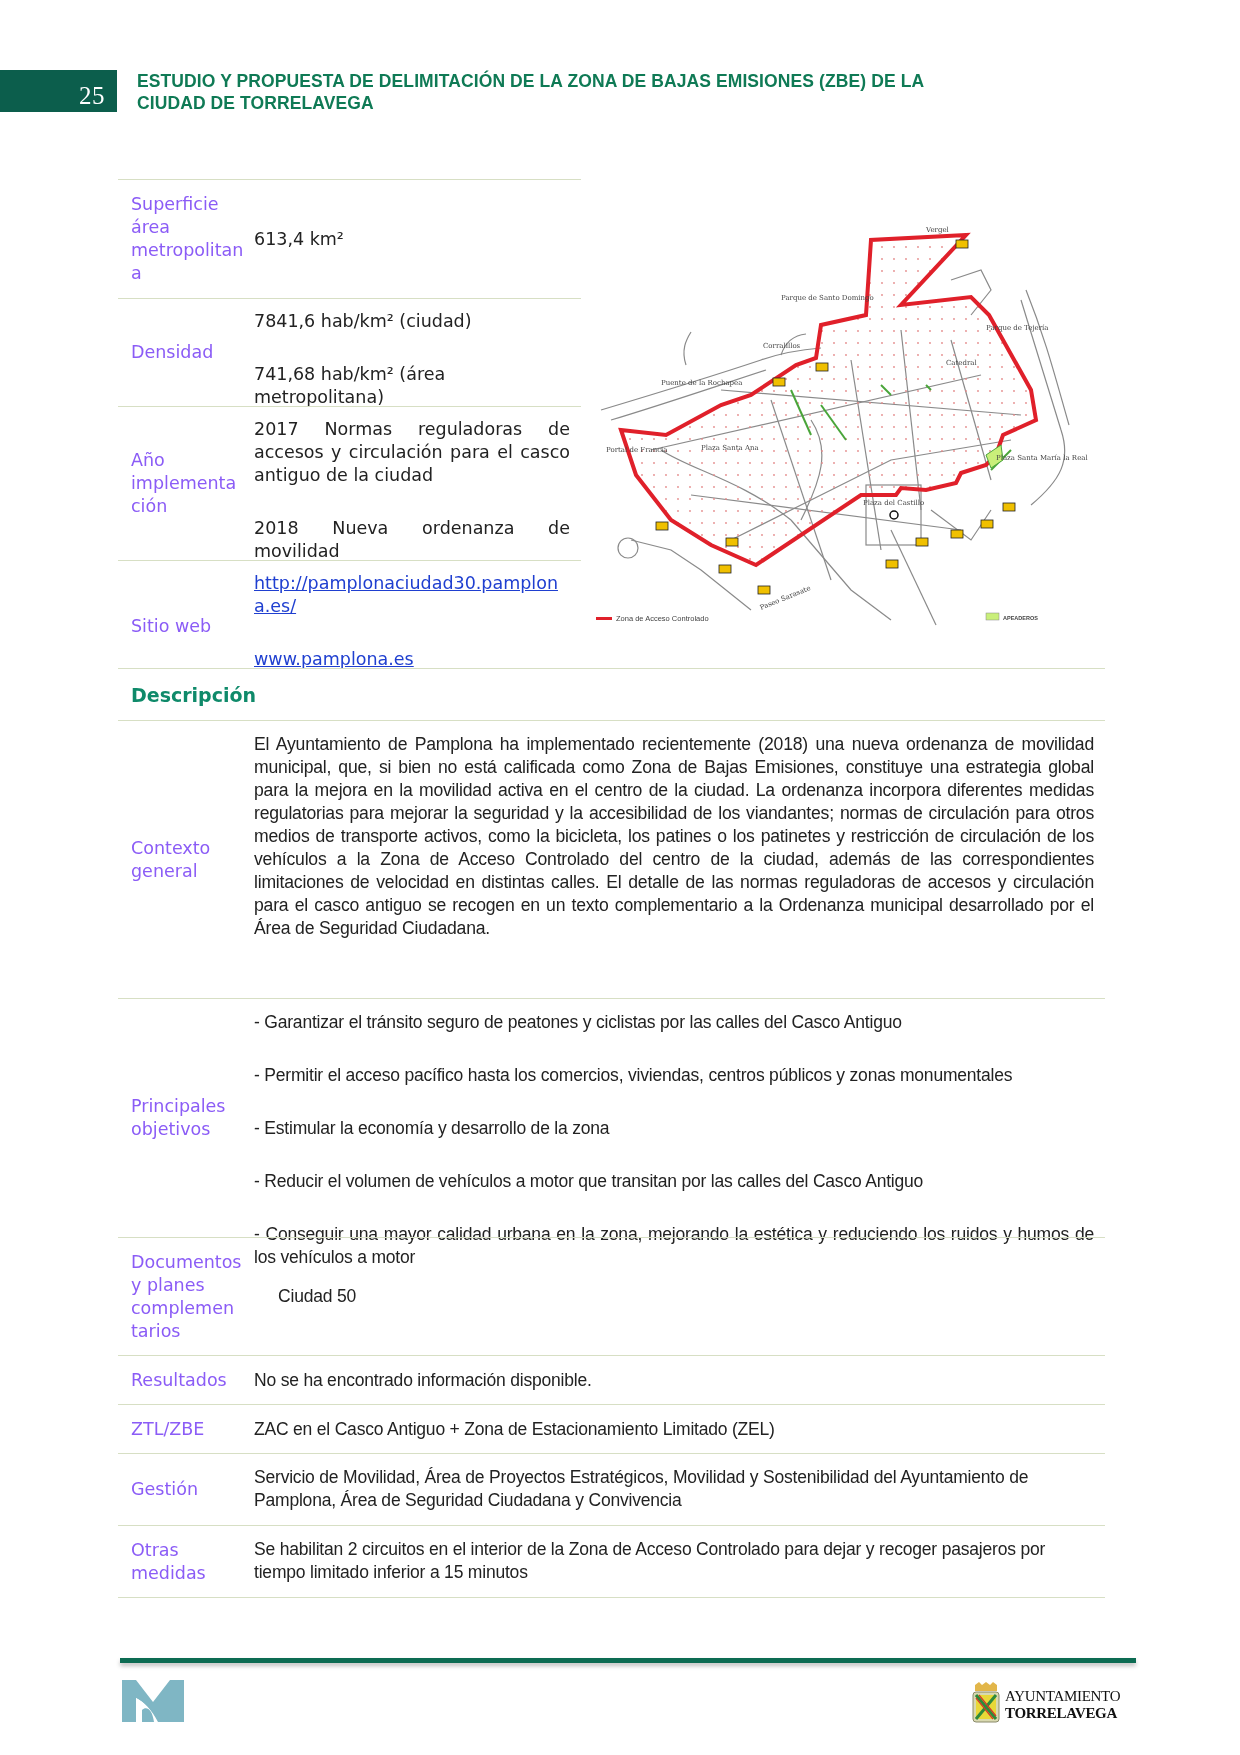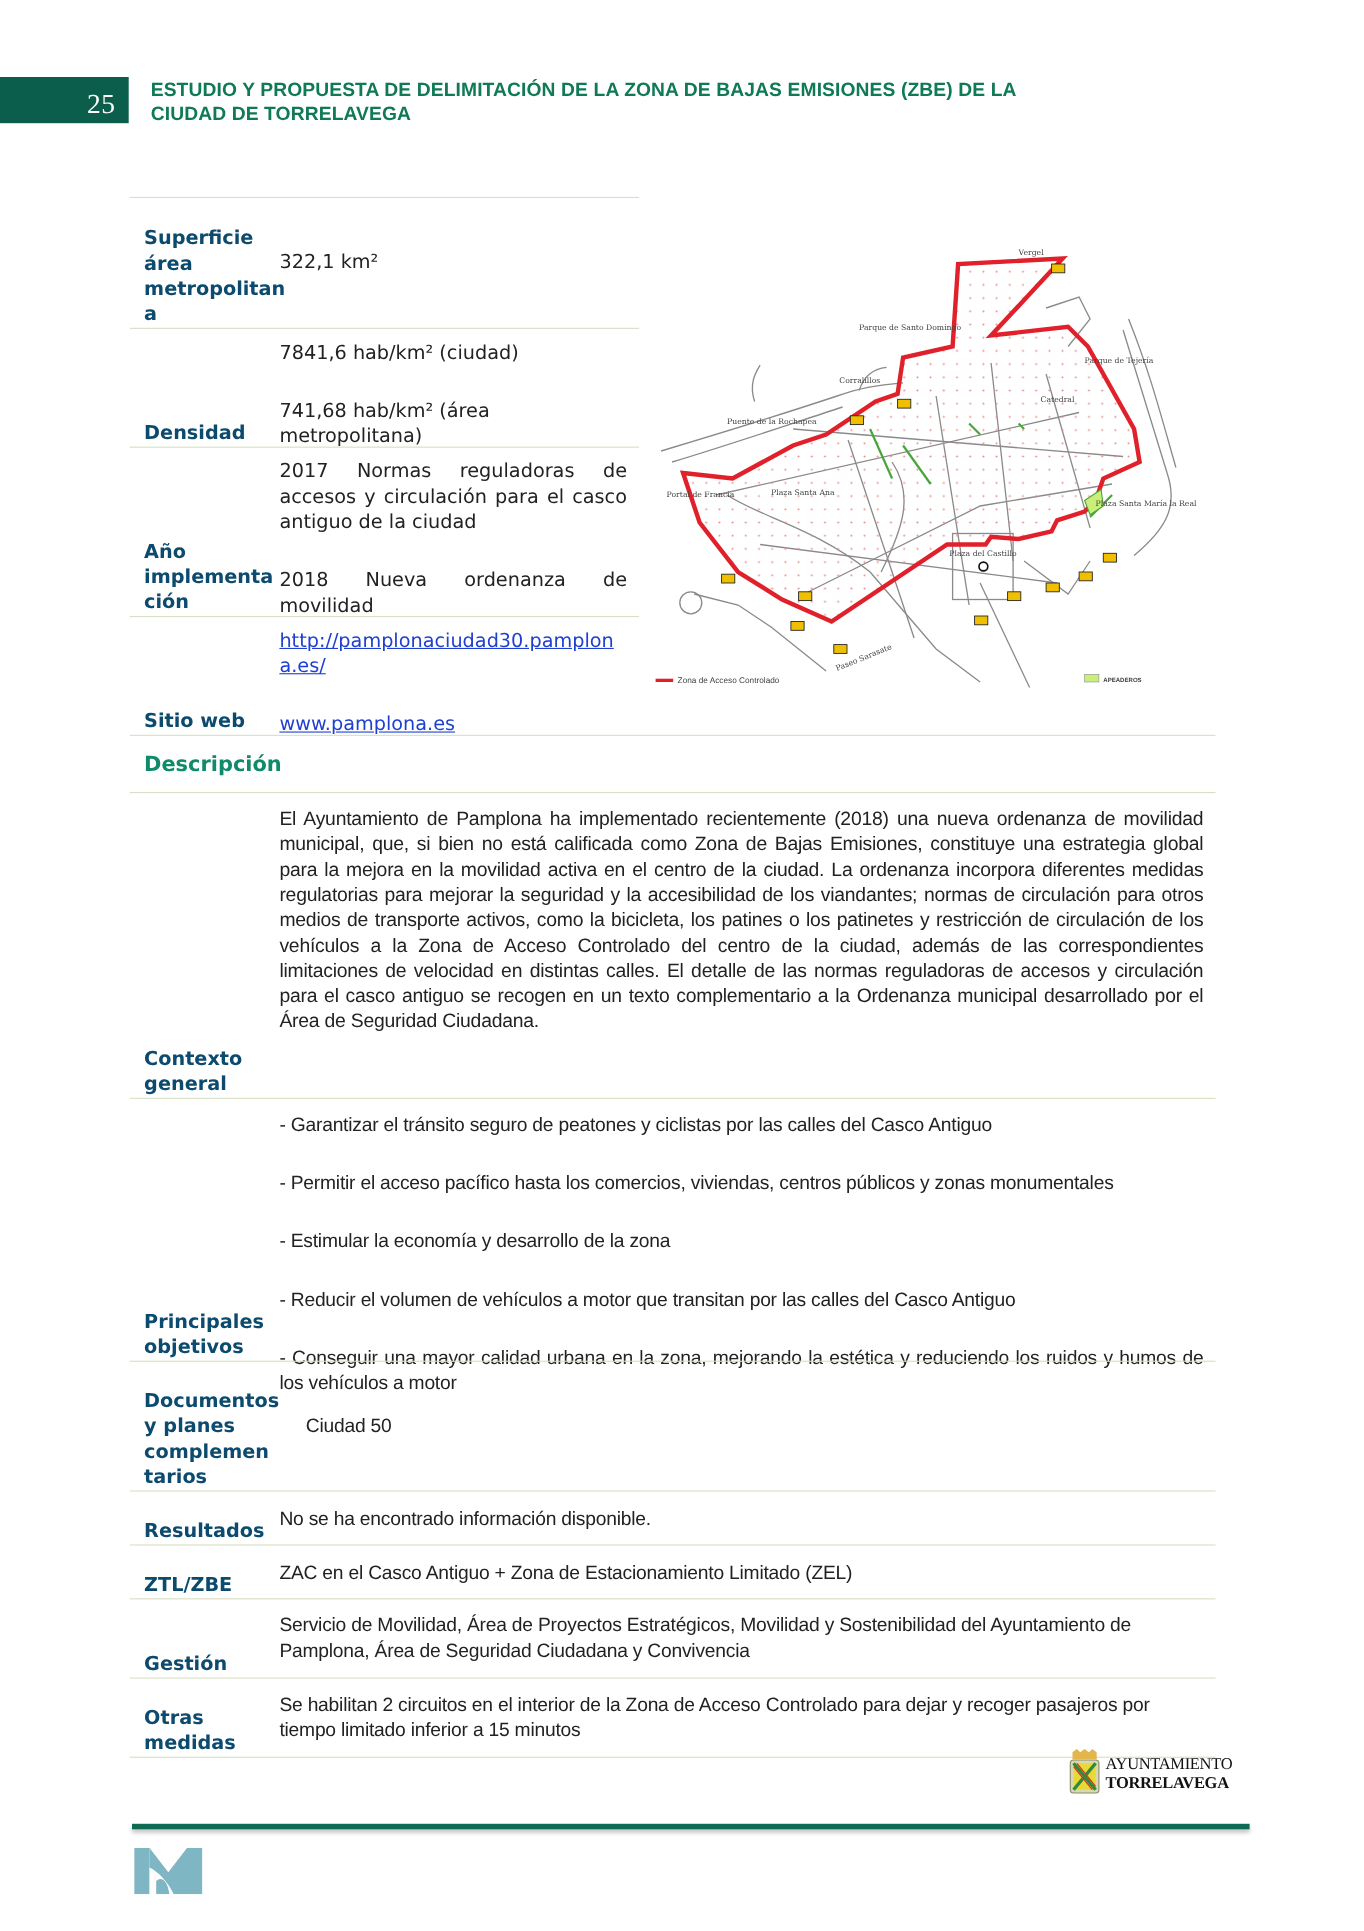--- a/index.html
+++ b/index.html
@@ -11,40 +11,40 @@
   .page-num { position:absolute; right:12px; bottom:2px; color:#ffffff; font-family:Liberation Serif, serif;
               font-size:25px; font-weight:300; letter-spacing:0.5px; }
   .doc-title { position:absolute; left:137px; top:70px; width:820px; color:#0f7a55;
                font-family:"Liberation Sans", sans-serif; font-weight:bold; font-size:17.5px; line-height:22px;
                letter-spacing:0.1px; }
 
   
   .info-table { position:absolute; left:118px; top:179px; width:987px; }
   .row { border-top:1.5px solid #d7dfc4; display:flex; position:relative; }
   .row.last { border-bottom:1.5px solid #d7dfc4; }
-  .label { width:136px; padding-left:13px; box-sizing:border-box; font-weight:bold; font-size:17.5px;
-           line-height:23px; color:#0c4a6e; display:flex; align-items:flex-end; }
+  .label { width:136px; padding-left:13px; box-sizing:border-box; font-weight:normal; font-size:17.5px;
+           line-height:23px; color:#8b5cf6; display:flex; align-items:center; }
   .value { flex:1; font-size:17.5px; line-height:23px; padding-right:11px; box-sizing:border-box; color:#222; }
   .value p { margin:0; }
   .value p + p { margin-top:30px; }
   .justify { text-align:justify; }
   .link { color:#1f3fd0; text-decoration:underline; }
 
   .narrow-font { font-family:"Liberation Sans", sans-serif; font-stretch:condensed; letter-spacing:-0.2px; }
 
   .section-head { color:#0f8a6a; font-weight:bold; font-size:19px; padding-left:13px; }
 
   
   .map-wrap { position:absolute; left:591px; top:220px; width:500px; height:410px; }
 
   
   .footer-rule { position:absolute; left:120px; top:1658px; width:1016px; height:5px; background:#0c6b52;
                  box-shadow:0 3px 4px rgba(0,0,0,0.25); }
   .footer-logo-left { position:absolute; left:122px; top:1680px; width:62px; height:42px; }
-  .footer-logo-right { position:absolute; left:970px; top:1590px; width:160px; height:50px; }
+  .footer-logo-right { position:absolute; left:970px; top:1682px; width:160px; height:50px; }
   .ayto-text { position:absolute; left:35px; top:6px; font-family:"Liberation Serif", serif; font-size:15px;
                line-height:17px; color:#111; letter-spacing:-0.3px; }
   .ayto-text span { display:block; }
   .ayto-text .l2 { font-weight:bold; }
 </style>
 </head>
 <body>
 
 <div class="page-num-box">
   <span class="page-num">25</span>
@@ -58,21 +58,21 @@
 
   <div class="row" style="height:118px; width:463px;">
     <div class="label">
       <div>
         <div>Superficie</div>
         <div>área</div>
         <div>metropolitan</div>
         <div>a</div>
       </div>
     </div>
-    <div class="value" style="padding-top:48px;">322,1 km²</div>
+    <div class="value" style="padding-top:48px;">613,4 km²</div>
   </div>
 
   <div class="row" style="height:107px; width:463px;">
     <div class="label">Densidad</div>
     <div class="value" style="padding-top:11px;">
       <p>7841,6 hab/km² (ciudad)</p>
       <p>741,68 hab/km² (área metropolitana)</p>
     </div>
   </div>
 

